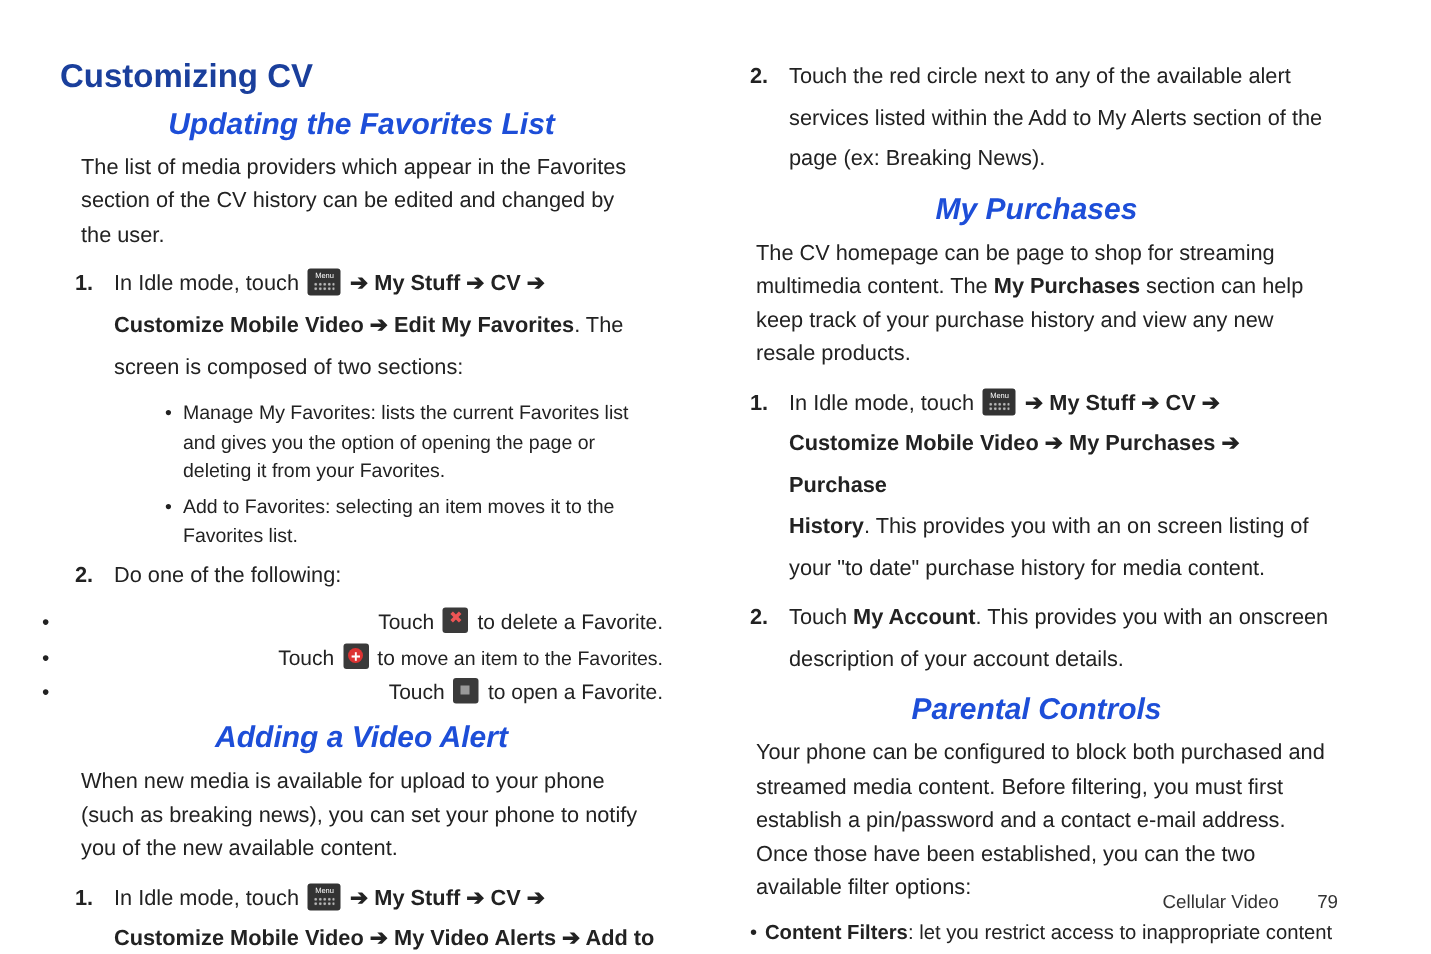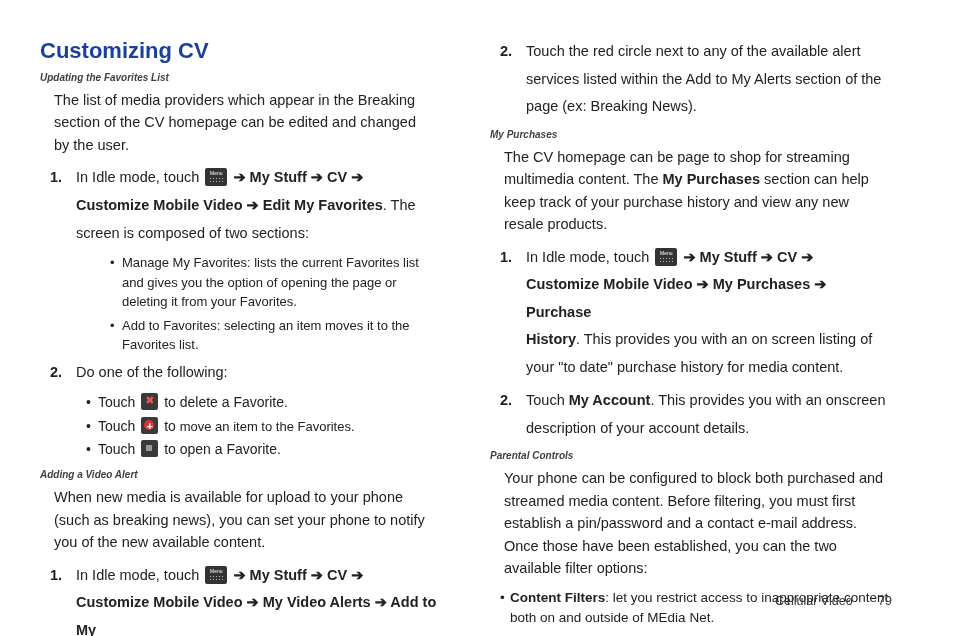--- a/index.html
+++ b/index.html
@@ -18,25 +18,26 @@
     gap: 48px;
   }
   .col { flex: 1; }
   .h2 {
     color: #1a3f9c;
     font-weight: bold;
     font-size: 22px;
     margin-bottom: 8px;
   }
   .h3 {
-    color: #404040;
+    color: #1d4ed8;
     font-style: italic;
     font-weight: bold;
-    font-size: 10px;
+    font-size: 20px;
     margin: 8px 0 6px 0;
+    text-align: center;
   }
   .para {
     line-height: 1.55;
     margin: 4px 10px 8px 14px;
     font-weight: 300;
   }
   .para2 {
     line-height: 1.55;
     margin: 4px 0 8px 14px;
     font-weight: 300;
@@ -68,22 +69,22 @@
     margin-bottom: 4px;
     font-weight: 300;
   }
   ul.bul1 > li:before {
     content: "•";
     position: absolute;
     left: -12px;
   }
   ul.bul2 {
     list-style: none;
-    margin-left: 58px;
     font-size: 14px;
+    text-align: right;
   }
   ul.bul2 > li {
     position: relative;
     line-height: 1.55;
     margin-bottom: 2px;
     font-weight: 300;
   }
   ul.bul2 > li:before {
     content: "•";
     position: absolute;
@@ -207,21 +208,21 @@
     margin-left: 22px;
   }
 </style>
 </head>
 <body>
 
 <div class="columns">
   <div class="col">
     <div class="h2">Customizing CV</div>
     <div class="h3">Updating the Favorites List</div>
-    <div class="para">The list of media providers which appear in the Breaking section of the CV homepage can be edited and changed by the user.</div>
+    <div class="para">The list of media providers which appear in the Favorites section of the CV history can be edited and changed by the user.</div>
 
     <ol class="steps">
       <li>
         <span class="num">1.</span>
         <span>In Idle mode, touch </span>
         <span class="menu-icon"></span>
         <b class="arrow"> ➔ My Stuff ➔ CV  ➔ </b><br>
         <b>Customize Mobile Video ➔ Edit My Favorites</b><span>. The</span><br>
         <span>screen is composed of two sections:</span>
       </li>

